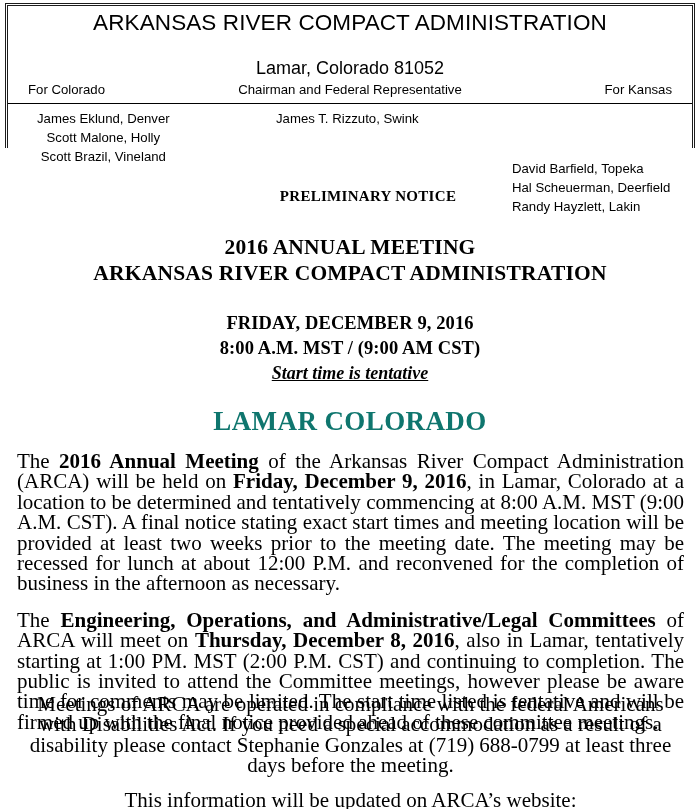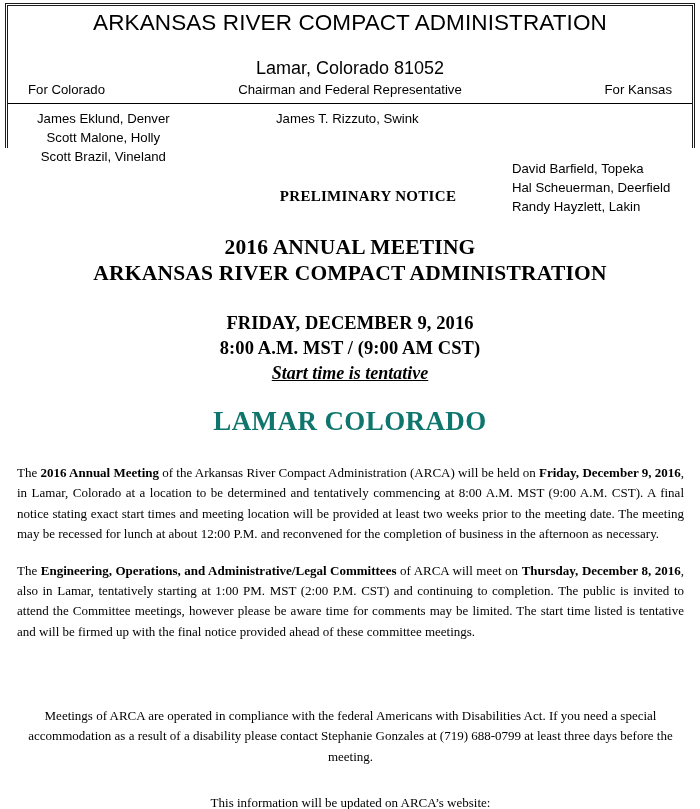--- a/index.html
+++ b/index.html
@@ -133,22 +133,22 @@
   }
 
   
   .body-wrap {
     position: absolute;
     left: 17px;
     top: 451px;
     width: 667px;
   }
   p.para {
-    margin: 12px 0 16px 0;
-    font-size: 13px;
+    margin: 0 0 16px 0;
+    font-size: 21px;
     line-height: 20.4px;
     text-align: justify;
     text-justify: inter-word;
     hyphens: none;
   }
   p.para.tight { margin-bottom: 0; }
   .b { font-weight: bold; }
 
   .footer-block {
     position: absolute;

